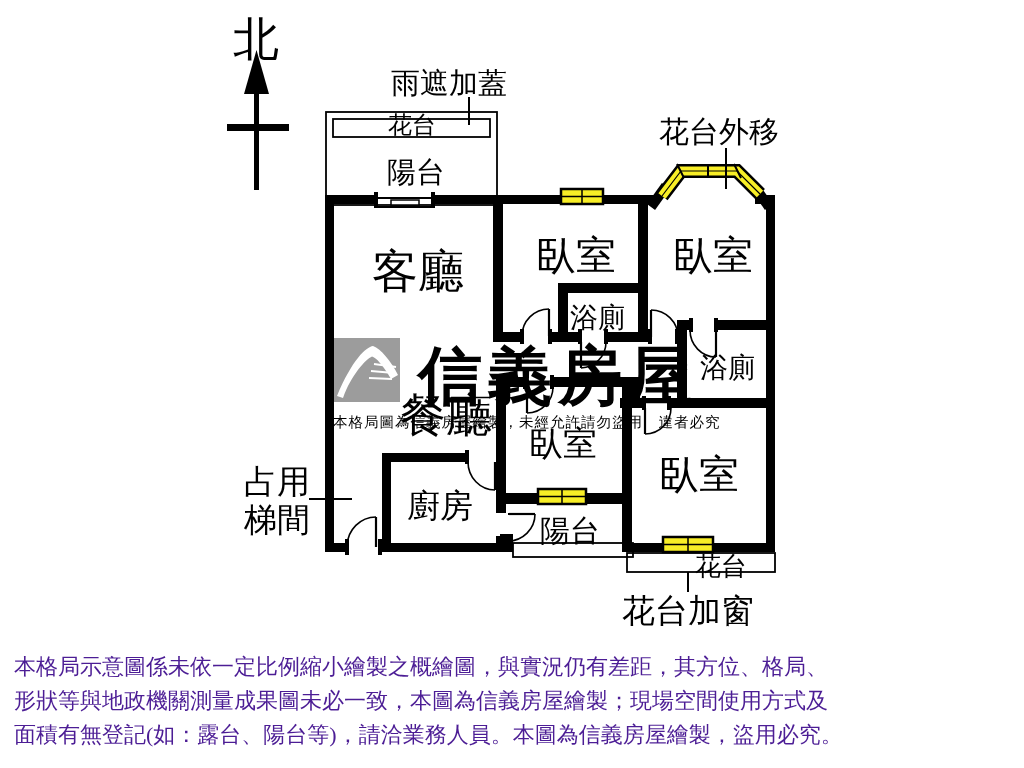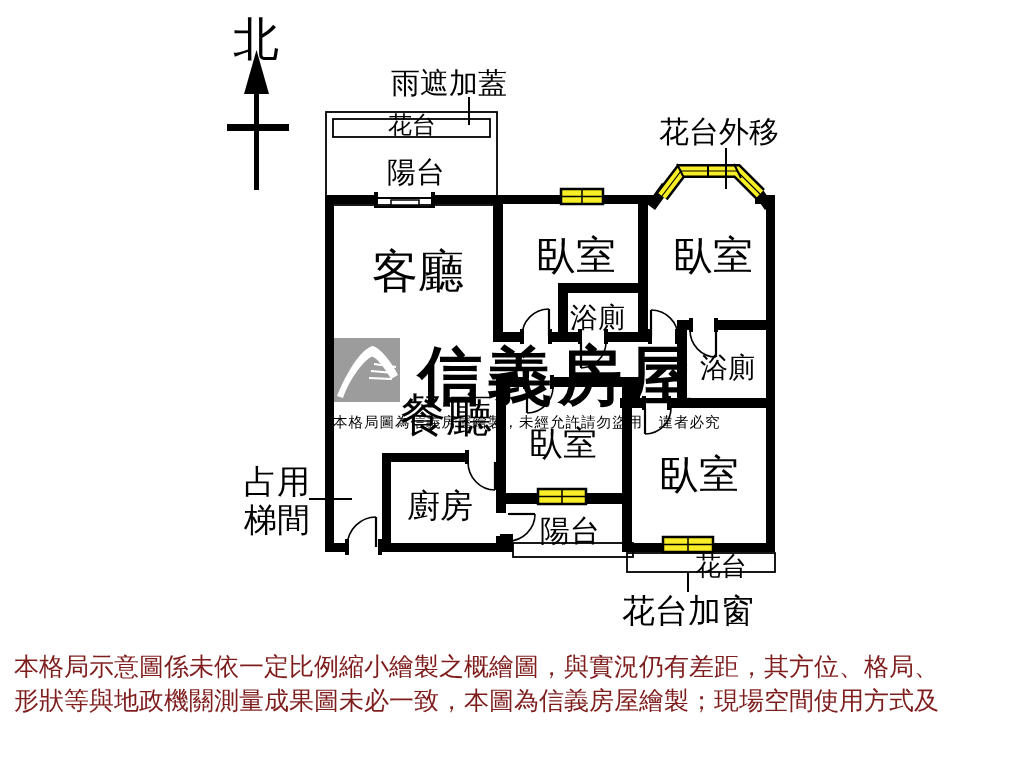--- a/index.html
+++ b/index.html
@@ -2,21 +2,21 @@
 <html><head>
 <meta charset="utf-8">
 <style>
   html,body{margin:0;padding:0;background:#fff;}
   body{width:1024px;height:768px;position:relative;overflow:hidden;
        font-family:"Liberation Serif","DejaVu Serif",serif;}
   #plan{position:absolute;left:0;top:0;}
   .plan-text{fill:#000;font-family:"Liberation Serif","DejaVu Serif",serif;}
   .wm-brand{font-weight:bold;}
   #disclaimer{position:absolute;left:14px;top:650px;width:1004px;
-              color:#7f1d1d;font-size:25px;line-height:34px;white-space:nowrap;
+              color:#4c1d95;font-size:22px;line-height:34px;white-space:nowrap;
               font-family:"Liberation Serif","DejaVu Serif",serif;}
   .arc{fill:none;stroke:#000;stroke-width:1.6;}
   .leaf{stroke:#000;stroke-width:2.2;}
   .thin{fill:none;stroke:#000;stroke-width:1.8;}
   .leader{stroke:#000;stroke-width:2;}
 </style>
 </head>
 <body>
 
 <svg id="plan" width="1024" height="768" viewBox="0 0 1024 768" xmlns="http://www.w3.org/2000/svg">
@@ -194,13 +194,14 @@
     <text class="plan-text" x="695" y="575" font-size="26">花台</text>
     <text class="plan-text" x="622" y="622" font-size="33">花台加窗</text>
     <text class="plan-text" x="244" y="493" font-size="33">占用</text>
     <text class="plan-text" x="244" y="531" font-size="33">梯間</text>
   </g>
 </svg>
 
 <div id="disclaimer">
   <div>本格局示意圖係未依一定比例縮小繪製之概繪圖，與實況仍有差距，其方位、格局、</div>
   <div>形狀等與地政機關測量成果圖未必一致，本圖為信義房屋繪製；現場空間使用方式及</div>
+  <div>面積有無登記(如：露台、陽台等)，請洽業務人員。本圖為信義房屋繪製，盜用必究。</div>
 </div>
 
 </body></html>

